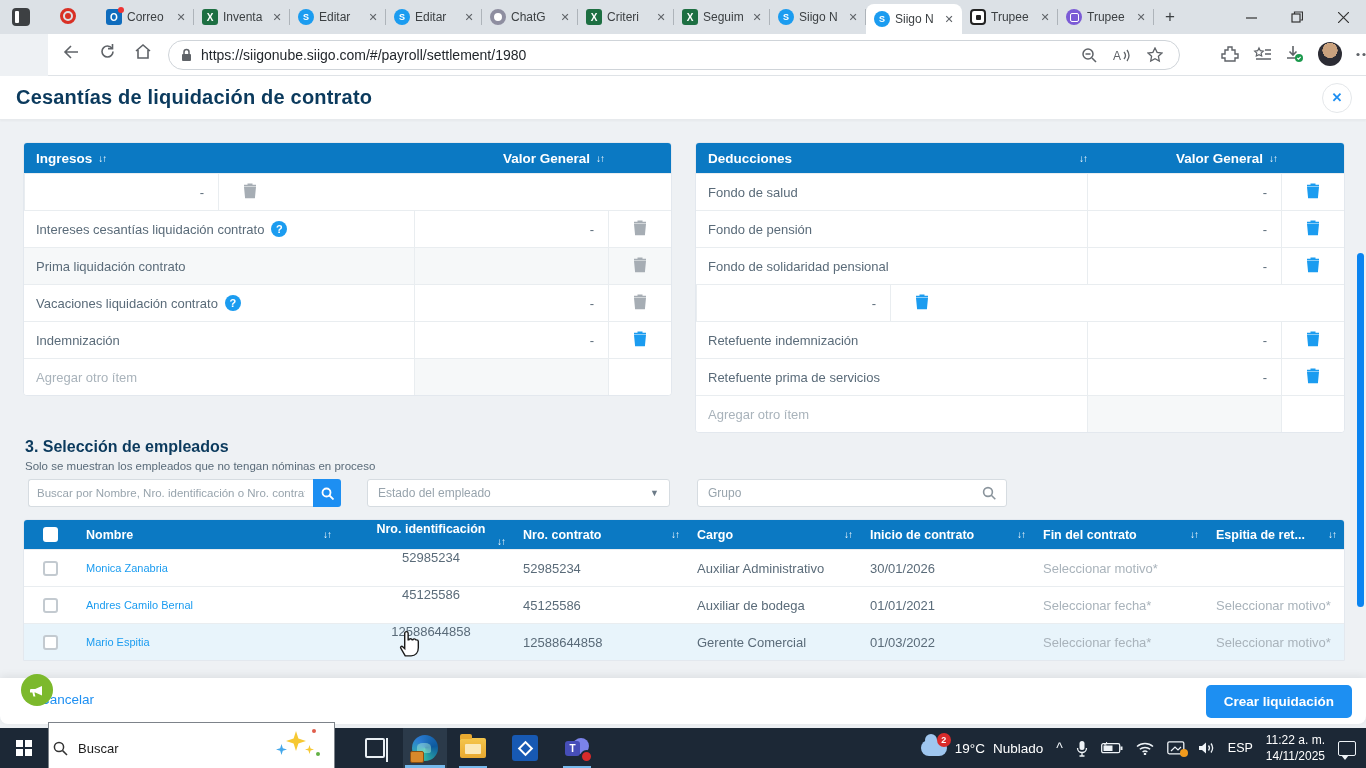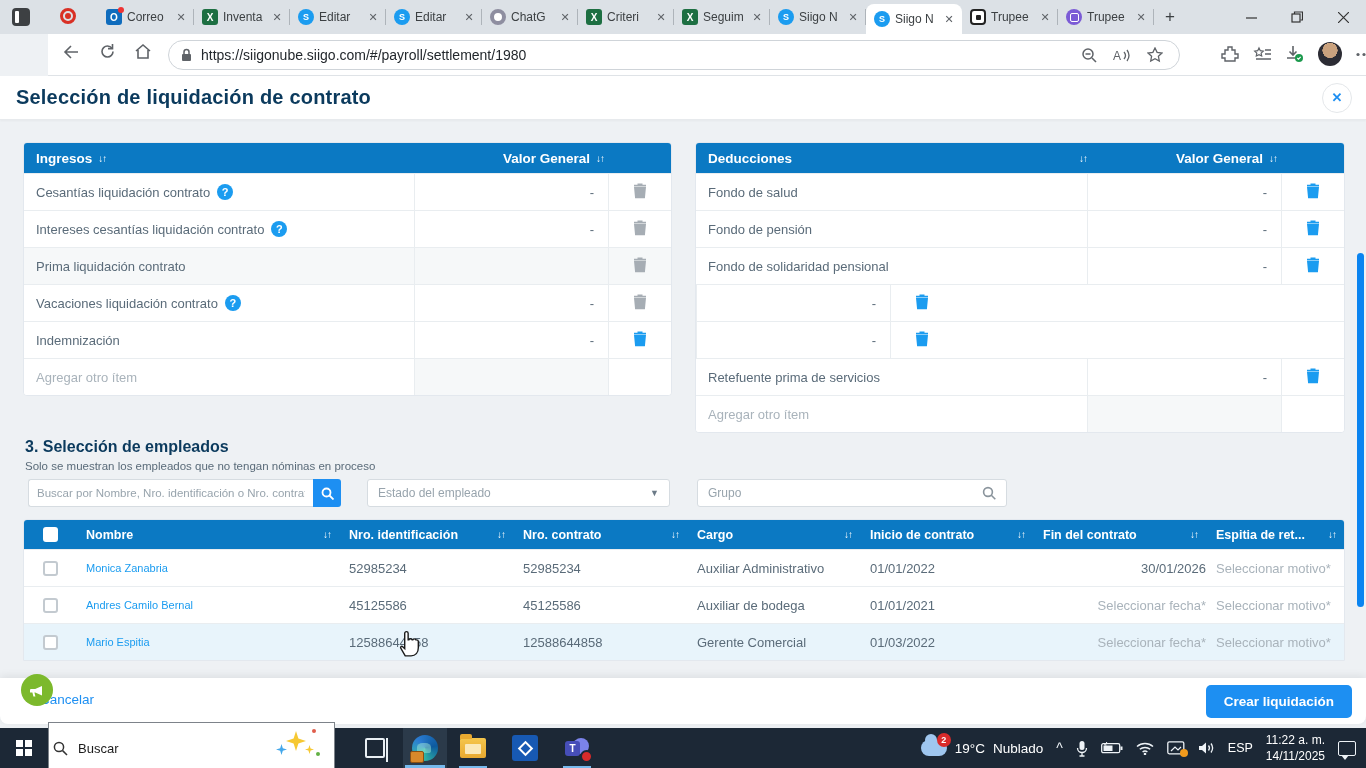--- a/index.html
+++ b/index.html
@@ -81,22 +81,22 @@
   .caret { font-size:9px; color:#6b7a87; }
   .caret::before { content:"▼"; }
   .f-grupo { position:absolute; left:697px; width:310px; height:28px; border:1px solid #d6dce1; border-radius:3px; background:#fff; display:flex; align-items:center; justify-content:space-between; padding:0 10px; }
   .f-grupo input { border:none; outline:none; font-size:12px; font-family:inherit; flex:1; color:#3c4852; }
   .f-grupo input::placeholder { color:#98a4ad; }
 
   .emp { position:absolute; left:23px; top:519px; width:1322px; background:#fff; border:1px solid #e3e8ee; border-radius:4px 4px 0 0; overflow:hidden; }
   .emp .thead { height:29px; font-size:12.5px; }
   .ec { display:flex; align-items:center; padding-left:10px; }
   .ec-cb { width:52px; justify-content:center; padding-left:0; }
-  .ec-1 { width:263px; } .ec-2 { width:174px; } .ec-3 { width:174px; }
-  .ec-4 { width:173px; } .ec-5 { width:173px; } .ec-6 { width:173px;justify-content:flex-end; }
+  .ec-1 { width:263px; } .ec-2 { width:174px;flex-direction:column; } .ec-3 { width:174px; }
+  .ec-4 { width:173px; } .ec-5 { width:173px; } .ec-6 { width:173px; }
   .ec-7 { flex:1; }
   .hd-cb { width:15px; height:15px; background:#fff; border-radius:3px; }
   .erow { height:37px; display:flex; align-items:stretch; border-top:1px solid #e9edf0; font-size:13px; color:#5a6b79; background:#fff; }
   .erow.hover { background:#e8f4fb; }
   .erow .ec { border:none; }
   .row-cb { width:15px; height:15px; border:2px solid #c3cad0; border-radius:3px; background:#fff; }
   .emp-link { color:#1b9cf0; font-weight:normal; font-size:11px; }
 
   .footer { position:absolute; left:0; top:678px; width:1366px; height:46px; background:#fff; box-shadow:0 -2px 8px rgba(0,0,0,.08); border-radius:0 0 8px 8px; }
   .cancel-link { position:absolute; left:40px; top:14px; font-size:13.5px; color:#1d8ff2; }
@@ -286,41 +286,37 @@
     <svg width="16" height="5">
         <circle cx="2" cy="2.5" r="1.6" fill="#5f6368"></circle>
         <circle cx="8" cy="2.5" r="1.6" fill="#5f6368"></circle>
         <circle cx="14" cy="2.5" r="1.6" fill="#5f6368"></circle>
       </svg>
     <div class="copilot"></div>
   </div>
 </div>
 
 <div class="page-header">
-  <div class="page-title">Selección de liquidación de contrato</div>
+  <div class="page-title">Cesantías de liquidación de contrato</div>
   <div class="modal-close"></div>
 </div>
 
 <div class="card" style="left:23px; top:142px; width:649px;">
   <div class="thead">
     <div style="flex:1; display:flex; align-items:center; padding-left:12px; justify-content:flex-start;">
       <span>Ingresos</span>
       <span class="sort"></span>
     </div>
     <div style="width:194px; display:flex; align-items:center; justify-content:flex-end; padding-right:4px;">
       <span>Valor General</span>
       <span class="sort"></span>
     </div>
     <div style="width:63px;"></div>
   </div>
   <div class="trow">
-    <div class="c-name">
-        <span>Cesantías liquidación contrato</span>
-        <span class="help"></span>
-      </div>
     <div class="c-val">-</div>
     <div class="c-trash">
         <span class="trash gray"><svg viewBox="0 0 14 16">
             <path d="M1 4h12l-1.1 11.2H2.1L1 4zm3.5-2.2V.6h5v1.2H13v1.6H1V1.8h3.5z"></path>
           </svg></span>
       </div>
   </div>
   <div class="trow">
     <div class="c-name">
         <span>Intereses cesantías liquidación contrato</span>
@@ -423,20 +419,23 @@
   </div>
   <div class="trow">
     <div class="c-val">-</div>
     <div class="c-trash">
         <span class="trash blue"><svg viewBox="0 0 14 16">
             <path d="M1 4h12l-1.1 11.2H2.1L1 4zm3.5-2.2V.6h5v1.2H13v1.6H1V1.8h3.5z"></path>
           </svg></span>
       </div>
   </div>
   <div class="trow">
+    <div class="c-name">
+        <span>Retefuente indemnización</span>
+      </div>
     <div class="c-val">-</div>
     <div class="c-trash">
         <span class="trash blue"><svg viewBox="0 0 14 16">
             <path d="M1 4h12l-1.1 11.2H2.1L1 4zm3.5-2.2V.6h5v1.2H13v1.6H1V1.8h3.5z"></path>
           </svg></span>
       </div>
   </div>
   <div class="trow">
     <div class="c-name">
         <span>Retefuente prima de servicios</span>
@@ -521,21 +520,20 @@
   <div class="erow">
     <div class="ec ec-cb">
         <span class="row-cb"></span>
       </div>
     <div class="ec ec-1">
         <span class="emp-link">Monica Zanabria</span>
       </div>
     <div class="ec ec-2">52985234</div>
     <div class="ec ec-3">52985234</div>
     <div class="ec ec-4">Auxiliar Administrativo</div>
-    <div class="ec ec-5">01/01/2022</div>
     <div class="ec ec-6">30/01/2026</div>
     <div class="ec ec-7 placeholder">Seleccionar motivo*</div>
   </div>
 
   <div class="erow">
     <div class="ec ec-cb">
         <span class="row-cb"></span>
       </div>
     <div class="ec ec-1">
         <span class="emp-link">Andres Camilo Bernal</span>

